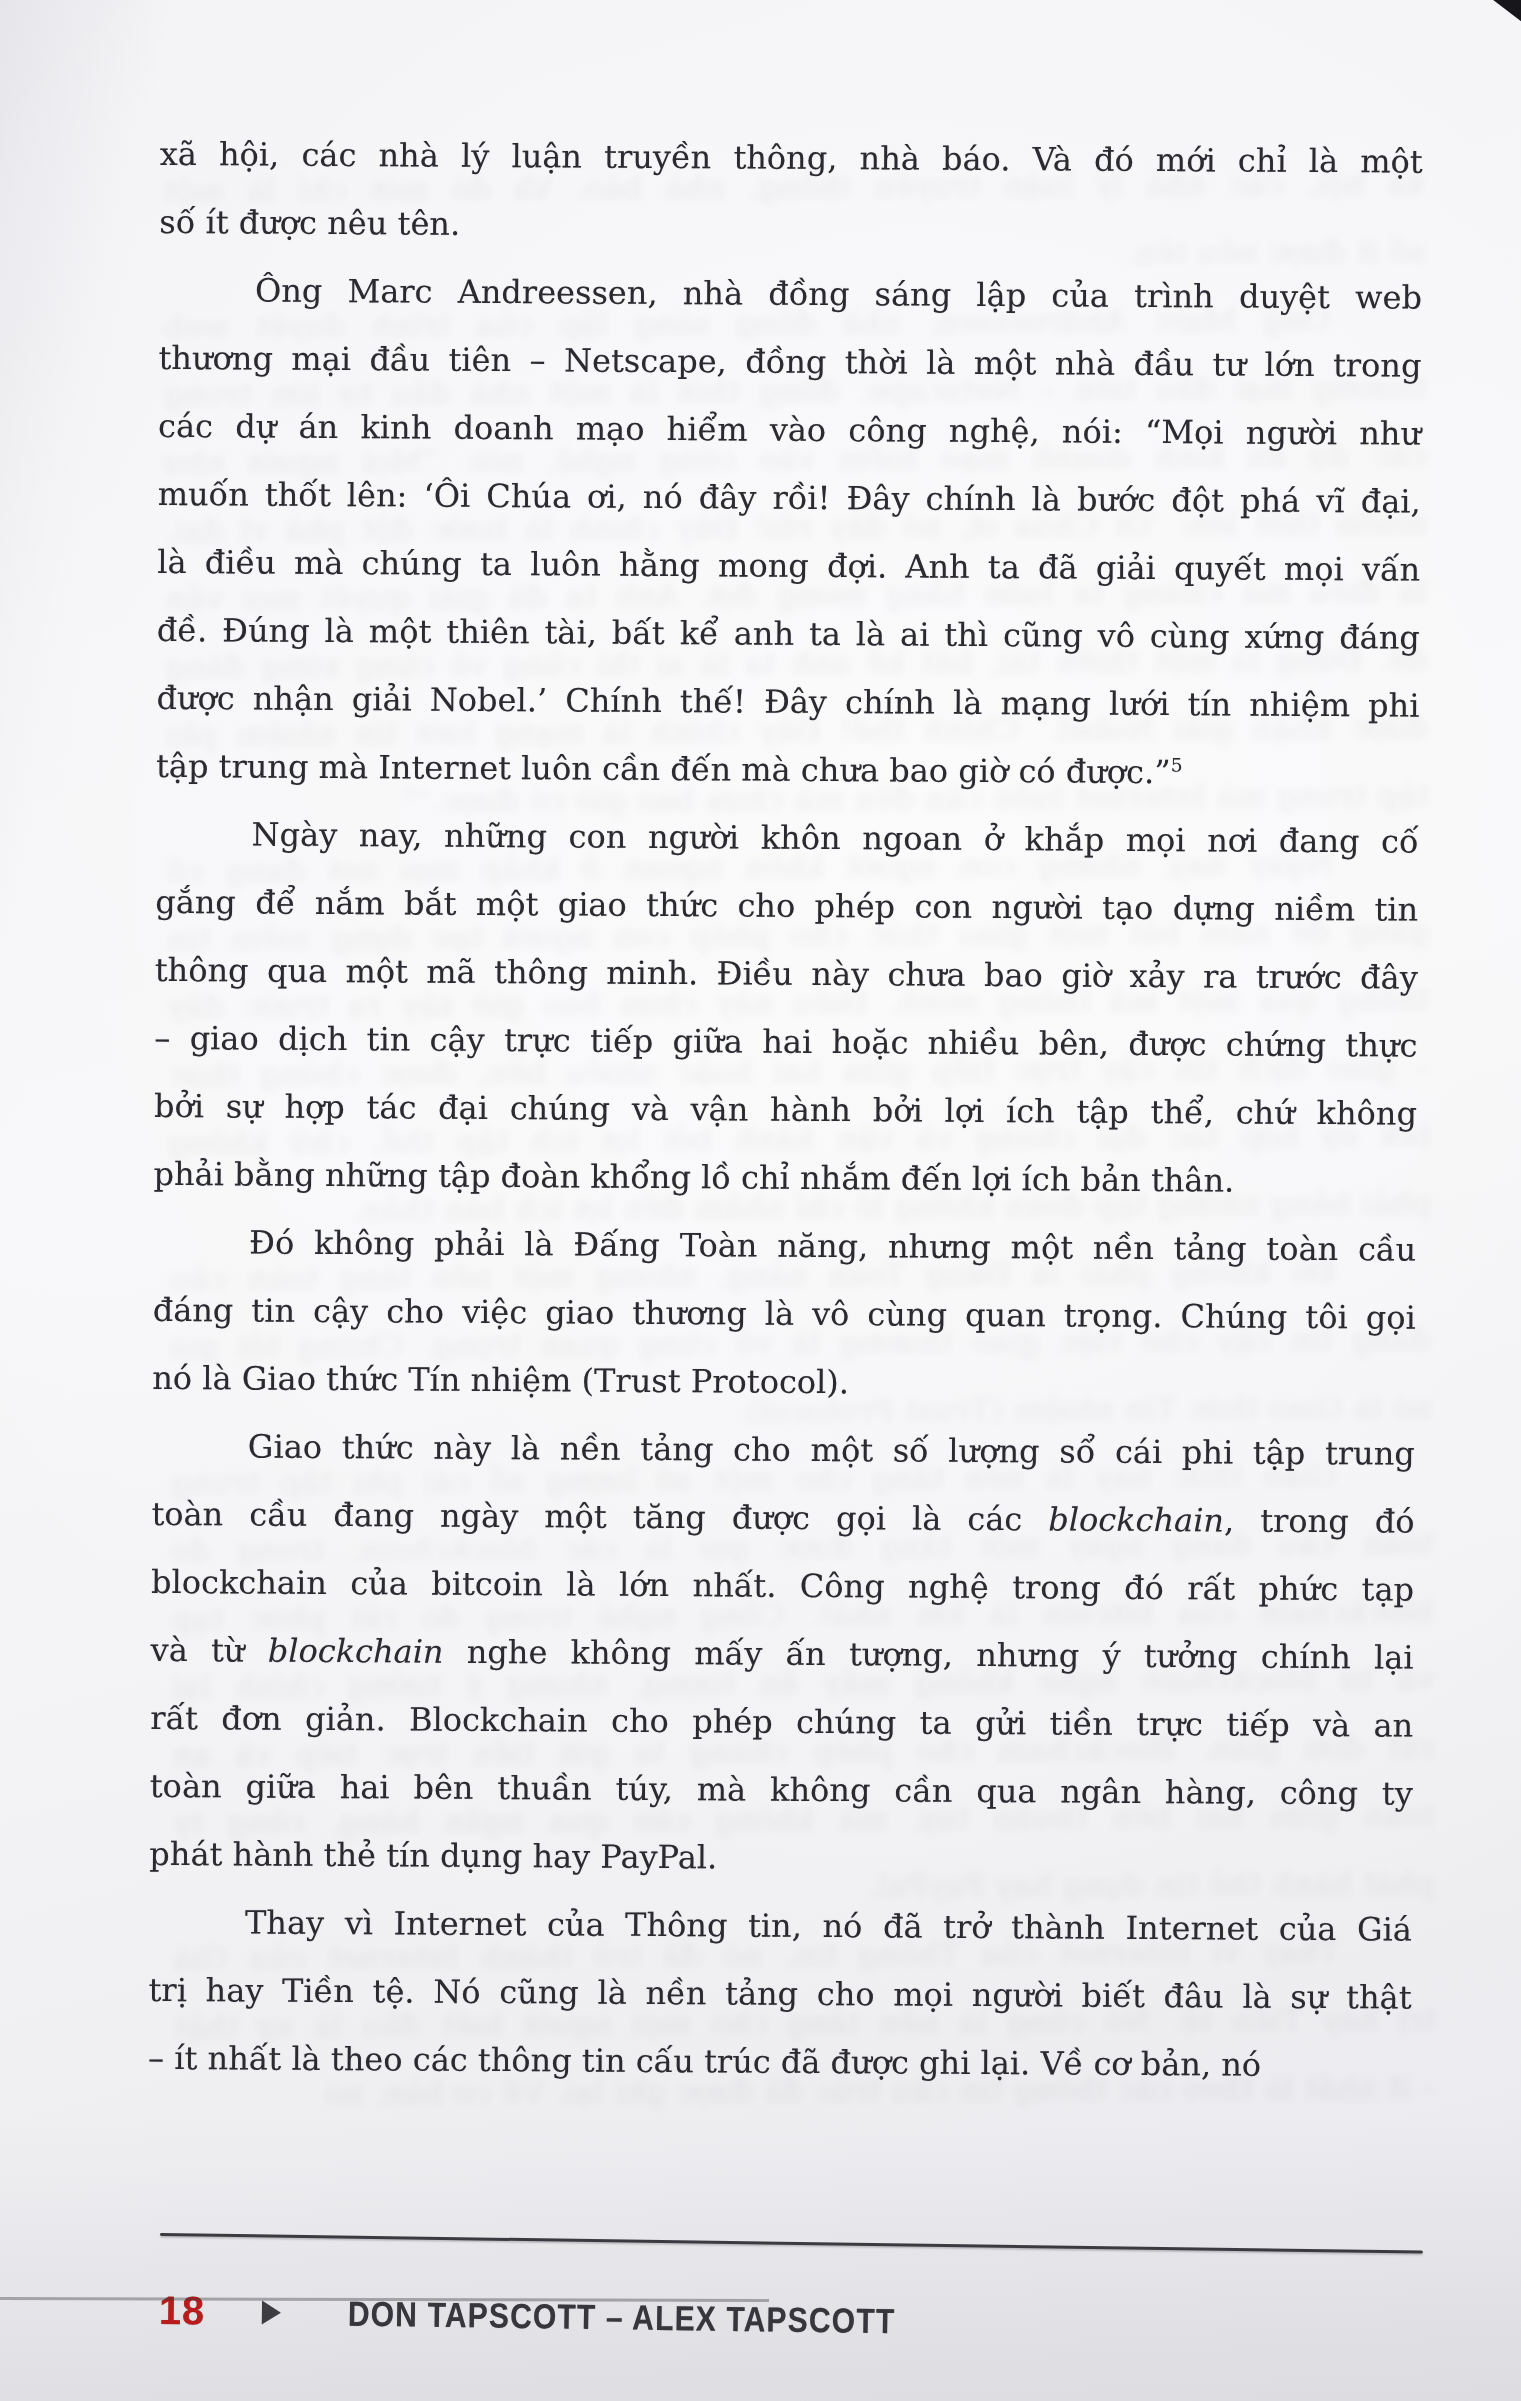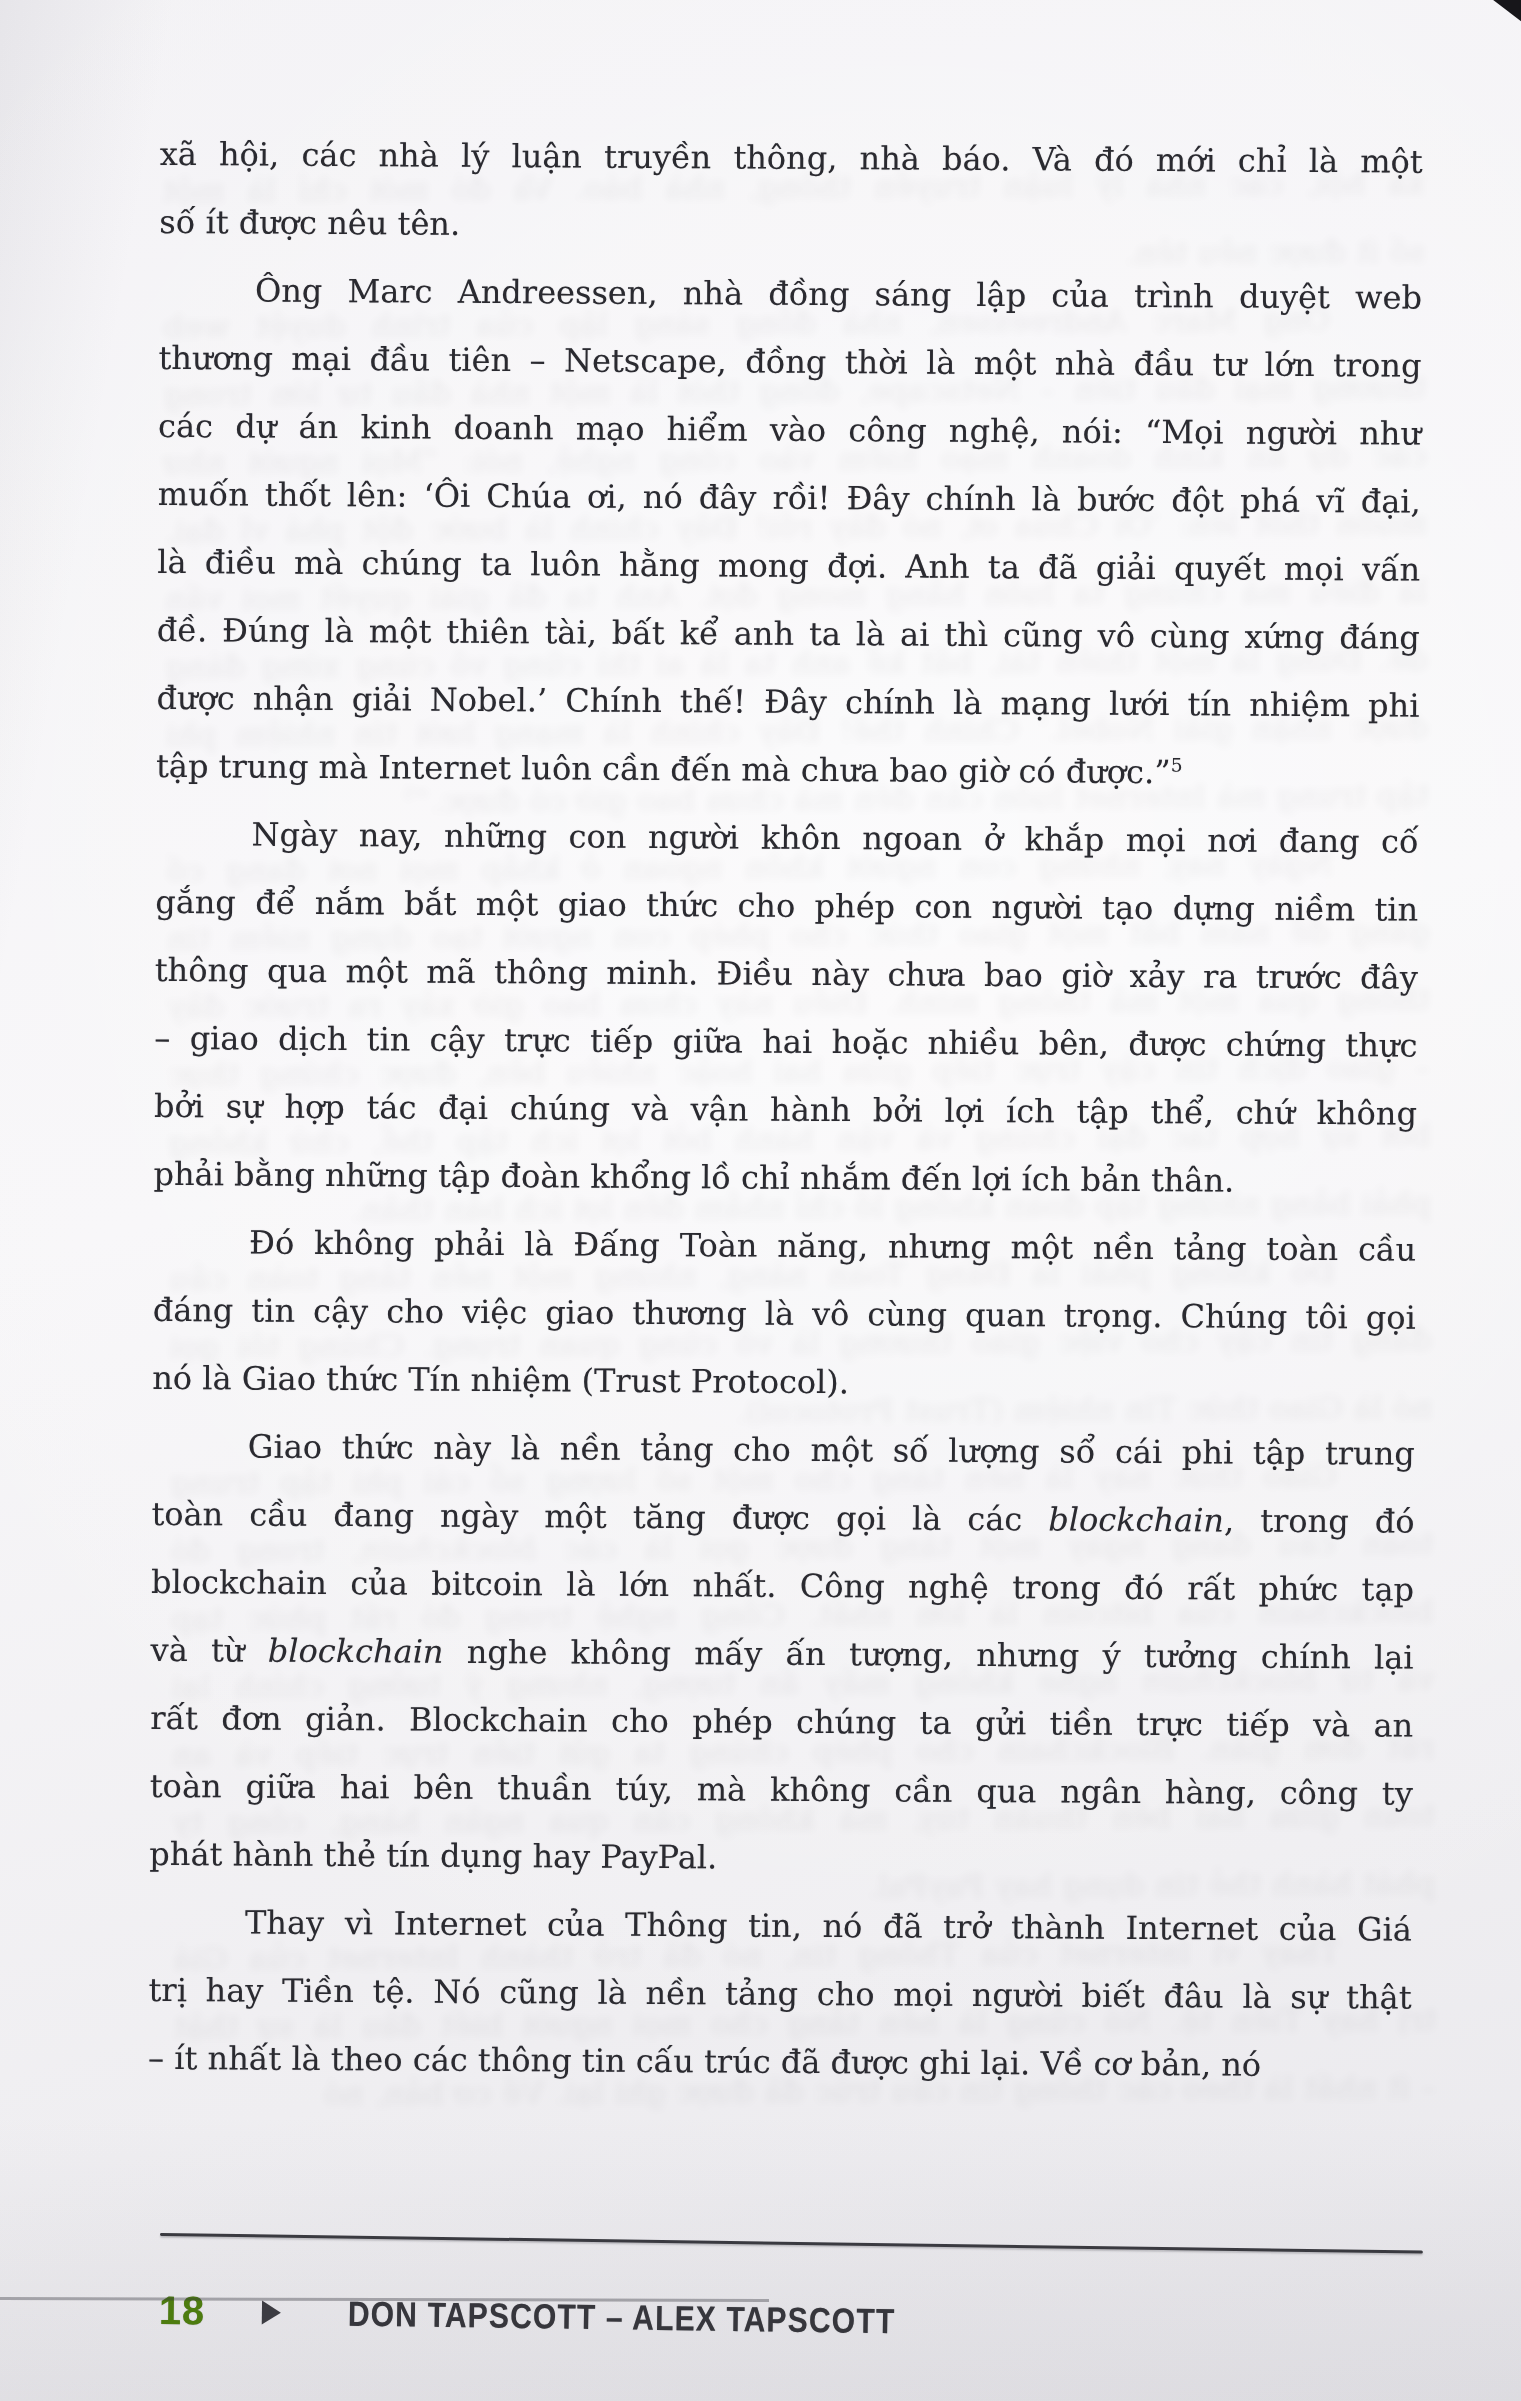--- a/index.html
+++ b/index.html
@@ -31,21 +31,21 @@
     opacity:.055;filter:blur(4.3px);
     transform:rotate(-.35deg) scaleX(-1);transform-origin:50% 50%;
   }
   .footer{
     position:absolute;left:160px;top:2233px;width:1263px;
     transform:rotate(.8deg);transform-origin:0 0;
     font-family:"Liberation Sans","DejaVu Sans",sans-serif;color:#36363c;
   }
   .rule{height:3.4px;background:#3a3a40;border-radius:1.7px;box-shadow:0 1.7px 1.7px rgba(60,60,66,.25)}
   .footer-row{display:flex;align-items:center;margin-top:52px}
-  .page-num{font-size:40px;font-weight:bold;letter-spacing:0.9px;color:#4d7c0f;text-shadow:0 0 0.9px rgba(50,50,56,.4)}
+  .page-num{font-size:40px;font-weight:bold;letter-spacing:0.9px;color:#b91c1c;text-shadow:0 0 0.9px rgba(50,50,56,.4)}
   .tri{width:0;height:0;border-left:19px solid #3c3c42;border-top:12px solid transparent;border-bottom:12px solid transparent;margin-left:57px;margin-right:67px}
   .authors{font-size:35px;font-weight:bold;letter-spacing:1.3px;white-space:nowrap;transform:scaleX(.86);transform-origin:0 50%;text-shadow:0 0 0.9px rgba(50,50,56,.4)}
   .corner{position:absolute;top:0;right:0;width:40px;height:22px;background:#17161a;clip-path:polygon(100% 0,28% 0,100% 100%)}
   .edge-line{position:absolute;left:0;top:2298px;width:769px;height:2.6px;background:rgba(55,55,62,.38);transform:rotate(.15deg)}
 </style>
 </head>
 <body>
 
 <div class="paper"></div>
 

